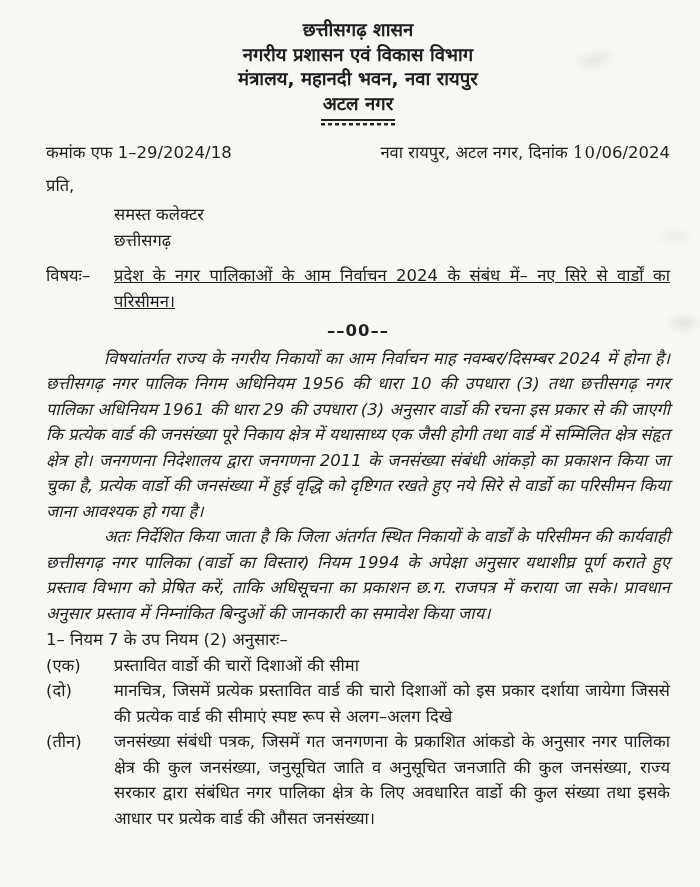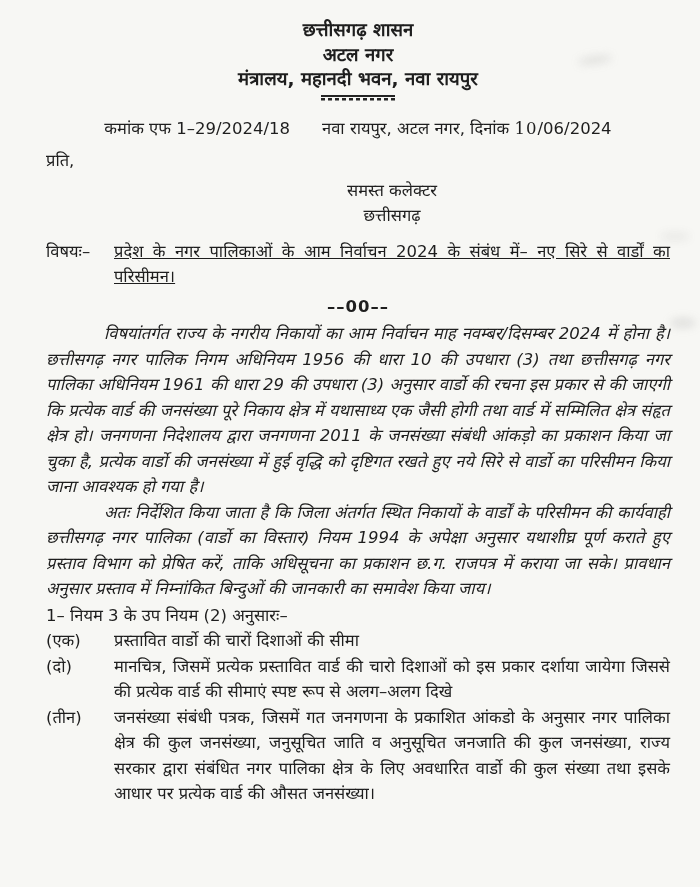--- a/index.html
+++ b/index.html
@@ -49,33 +49,33 @@
     margin: 3px auto 0 auto;
     border-top: 2.5px solid #242424;
     background: repeating-linear-gradient(90deg, #242424 0 4px, transparent 4px 7px);
     background-size: 100% 2.5px;
     background-repeat: no-repeat;
     background-position: 0 1.5px;
   }
 
   .ref-row {
     display: flex;
-    justify-content: center;
+    justify-content: space-between;
     align-items: baseline;
     margin-top: 12px;
     font-weight: 500;
     gap: 32px;
   }
   .handwritten {
     font-family: "DejaVu Serif", serif;
     letter-spacing: 1px;
   }
 
   .salutation { margin-top: 7px; font-weight: 500; }
-  .addressee { margin-left: 68px; margin-top: 4px; font-weight: 500; text-align: center; }
+  .addressee { margin-left: 68px; margin-top: 4px; font-weight: 500; }
   .addressee .al { display: block; }
 
   .subject-row {
     display: flex;
     margin-top: 10px;
     font-weight: 500;
   }
   .subject-label { flex: 0 0 68px; }
   .subject-text  { flex: 1; text-align: justify; text-decoration: underline; }
 
@@ -107,22 +107,23 @@
 <body>
 
 <div class="page">
 
   <div class="smudge smudge-1"></div>
   <div class="smudge smudge-2"></div>
   <div class="smudge smudge-3"></div>
 
   <div class="letter-head">
     <span class="hl">छत्तीसगढ़ शासन</span>
+    <span class="hl">नगरीय प्रशासन एवं विकास विभाग</span>
+    <span class="hl">मंत्रालय, महानदी भवन, नवा रायपुर</span>
     <span class="hl">अटल नगर</span>
-    <span class="hl">मंत्रालय, महानदी भवन, नवा रायपुर</span>
     <div class="head-rule"></div>
   </div>
 
   <div class="ref-row">
     <span>कमांक एफ 1–29/2024/18</span>
     <span><span>नवा रायपुर, अटल नगर, दिनांक </span><span class="handwritten">10</span><span>/06/2024</span></span>
   </div>
 
   <div class="salutation">प्रति,</div>
 
@@ -135,21 +136,21 @@
     <span class="subject-label">विषयः–</span>
     <span class="subject-text">प्रदेश के नगर पालिकाओं के आम निर्वाचन 2024 के संबंध में– नए सिरे से वार्डों का परिसीमन।</span>
   </div>
 
   <div class="center-divider">––00––</div>
 
   <p class="body-para">विषयांतर्गत राज्य के नगरीय निकायों का आम निर्वाचन माह नवम्बर/दिसम्बर 2024 में होना है। छत्तीसगढ़ नगर पालिक निगम अधिनियम 1956 की धारा 10 की उपधारा (3) तथा छत्तीसगढ़ नगर पालिका अधिनियम 1961 की धारा 29 की उपधारा (3) अनुसार वार्डो की रचना इस प्रकार से की जाएगी कि प्रत्येक वार्ड की जनसंख्या पूरे निकाय क्षेत्र में यथासाध्य एक जैसी होगी तथा वार्ड में सम्मिलित क्षेत्र संहृत क्षेत्र हो। जनगणना निदेशालय द्वारा जनगणना 2011 के जनसंख्या संबंधी आंकड़ो का प्रकाशन किया जा चुका है, प्रत्येक वार्डो की जनसंख्या में हुई वृद्धि को दृष्टिगत रखते हुए नये सिरे से वार्डो का परिसीमन किया जाना आवश्यक हो गया है।</p>
   <p class="body-para">अतः निर्देशित किया जाता है कि जिला अंतर्गत स्थित निकायों के वार्डों के परिसीमन की कार्यवाही छत्तीसगढ़ नगर पालिका (वार्डो का विस्तार) नियम 1994 के अपेक्षा अनुसार यथाशीघ्र पूर्ण कराते हुए प्रस्ताव विभाग को प्रेषित करें, ताकि अधिसूचना का प्रकाशन छ.ग. राजपत्र में कराया जा सके। प्रावधान अनुसार प्रस्ताव में निम्नांकित बिन्दुओं की जानकारी का समावेश किया जाय।</p>
 
   <div class="rule-list">
-    <div class="rule-list-header">1– नियम 3 के उप नियम (2) अनुसारः–</div>
+    <div class="rule-list-header">1– नियम 7 के उप नियम (2) अनुसारः–</div>
 
     <div class="list-item">
       <span class="li-marker">(एक)</span>
       <span class="li-text">प्रस्तावित वार्डो की चारों दिशाओं की सीमा</span>
     </div>
 
     <div class="list-item">
       <span class="li-marker">(दो)</span>
       <span class="li-text">मानचित्र, जिसमें प्रत्येक प्रस्तावित वार्ड की चारो दिशाओं को इस प्रकार दर्शाया जायेगा जिससे की प्रत्येक वार्ड की सीमाएं स्पष्ट रूप से अलग–अलग दिखे</span>
     </div>

